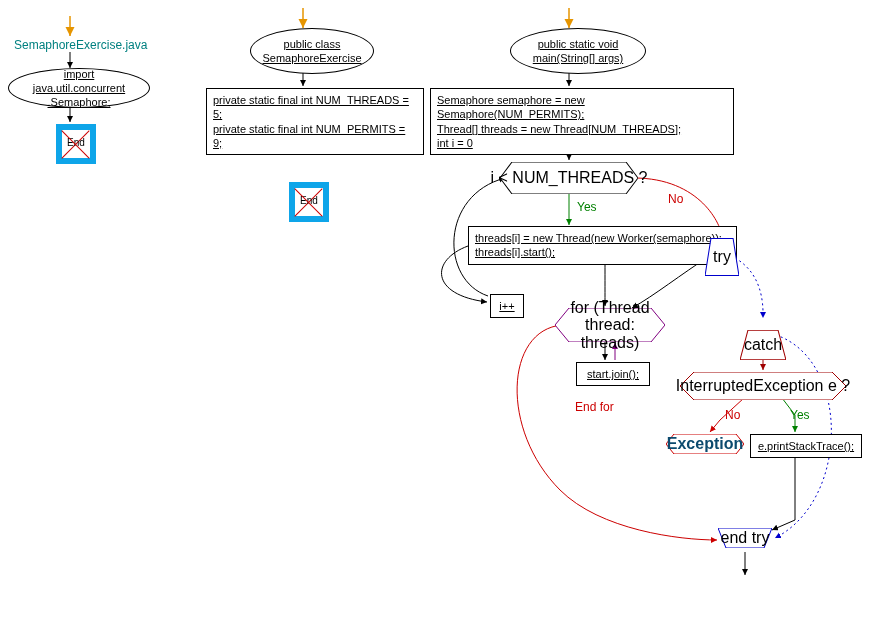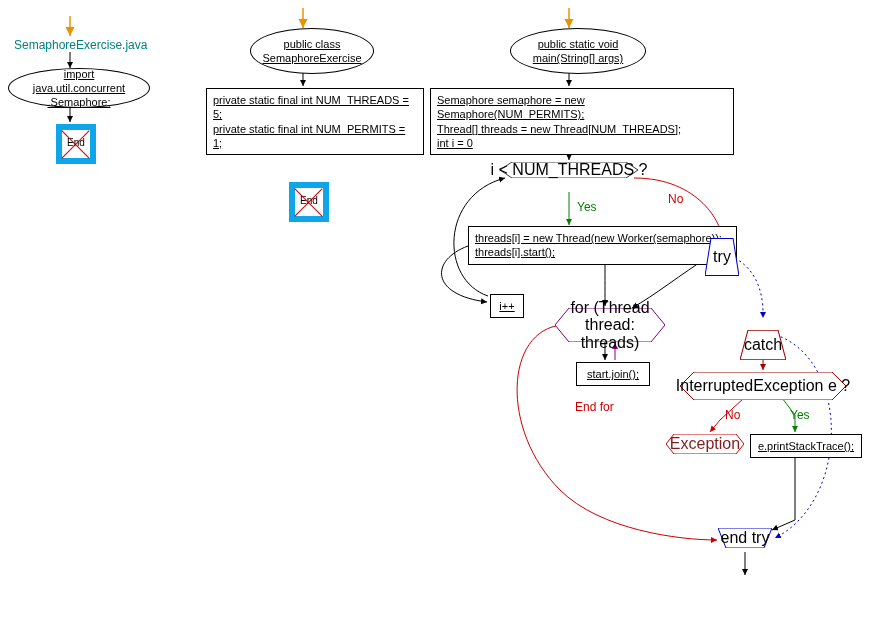--- a/index.html
+++ b/index.html
@@ -197,37 +197,37 @@
 <div class="node end-box" style="left:56px; top:124px;">
   <span class="end-text">End</span>
 </div>
 
 <div class="node ellipse" style="left:250px; top:28px; width:106px; height:40px;">
   <span style="white-space:pre-line;">public class
 SemaphoreExercise</span>
 </div>
 <div class="node rect" style="left:206px; top:88px; width:204px;">
   <span style="white-space:pre-line; text-align:left; display:block;">private static final int NUM_THREADS = 5;
-private static final int NUM_PERMITS = 1;</span>
+private static final int NUM_PERMITS = 9;</span>
 </div>
 <div class="node end-box" style="left:289px; top:142px;">
   <span class="end-text">End</span>
 </div>
 
 <div class="node ellipse" style="left:510px; top:28px; width:118px; height:40px;">
   <span style="white-space:pre-line;">public static void
 main(String[] args)</span>
 </div>
 <div class="node rect" style="left:430px; top:88px; width:290px; text-align:left;">
   <span style="white-space:pre-line; display:block;">Semaphore semaphore = new Semaphore(NUM_PERMITS);
 Thread[] threads = new Thread[NUM_THREADS];
 int i = 0</span>
 </div>
 
-<div class="hexagon" style="left:500px; top:162px; width:138px; height:16px;">
+<div class="hexagon" style="left:500px; top:162px; width:138px; height:32px;">
   <svg class="hex-shape" viewBox="0 0 138 30" preserveAspectRatio="none">
     <polygon points="12,0 126,0 138,15 126,30 12,30 0,15" fill="#fff" stroke="#000" stroke-width="1"></polygon>
   </svg>
   <span class="hex-text">i &lt; NUM_THREADS ?</span>
 </div>
 <div class="label yes-label" style="left:577px; top:200px;">Yes</div>
 <div class="label no-label" style="left:668px; top:192px;">No</div>
 
 <div class="node rect" style="left:468px; top:226px; width:255px; text-align:left;">
   <span style="white-space:pre-line; display:block;">threads[i] = new Thread(new Worker(semaphore));
@@ -272,21 +272,21 @@
   </svg>
   <span class="hex-text">InterruptedException e ?</span>
 </div>
 <div class="label yes-label" style="left:790px; top:408px;">Yes</div>
 <div class="label no-label" style="left:725px; top:408px;">No</div>
 
 <div class="hexagon" style="left:666px; top:434px; width:78px; height:20px;">
   <svg class="hex-shape" viewBox="0 0 78 20" preserveAspectRatio="none">
     <polygon points="8,0 70,0 78,10 70,20 8,20 0,10" fill="#fff" stroke="#c00" stroke-width="1"></polygon>
   </svg>
-  <span class="hex-text" style="color:#7f1d1d;">Exception</span>
+  <span class="hex-text" style="color:#0c4a6e;font-weight:bold;">Exception</span>
 </div>
 
 <div class="node rect" style="left:750px; top:434px; width:98px;">
   <span>e.printStackTrace();</span>
 </div>
 
 <div class="trap" style="left:718px; top:528px; width:54px; height:20px;">
   <svg class="trap-shape" viewBox="0 0 54 20" preserveAspectRatio="none">
     <polygon points="0,0 54,0 46,20 8,20" fill="#fff" stroke="#0000cc" stroke-width="1"></polygon>
   </svg>

